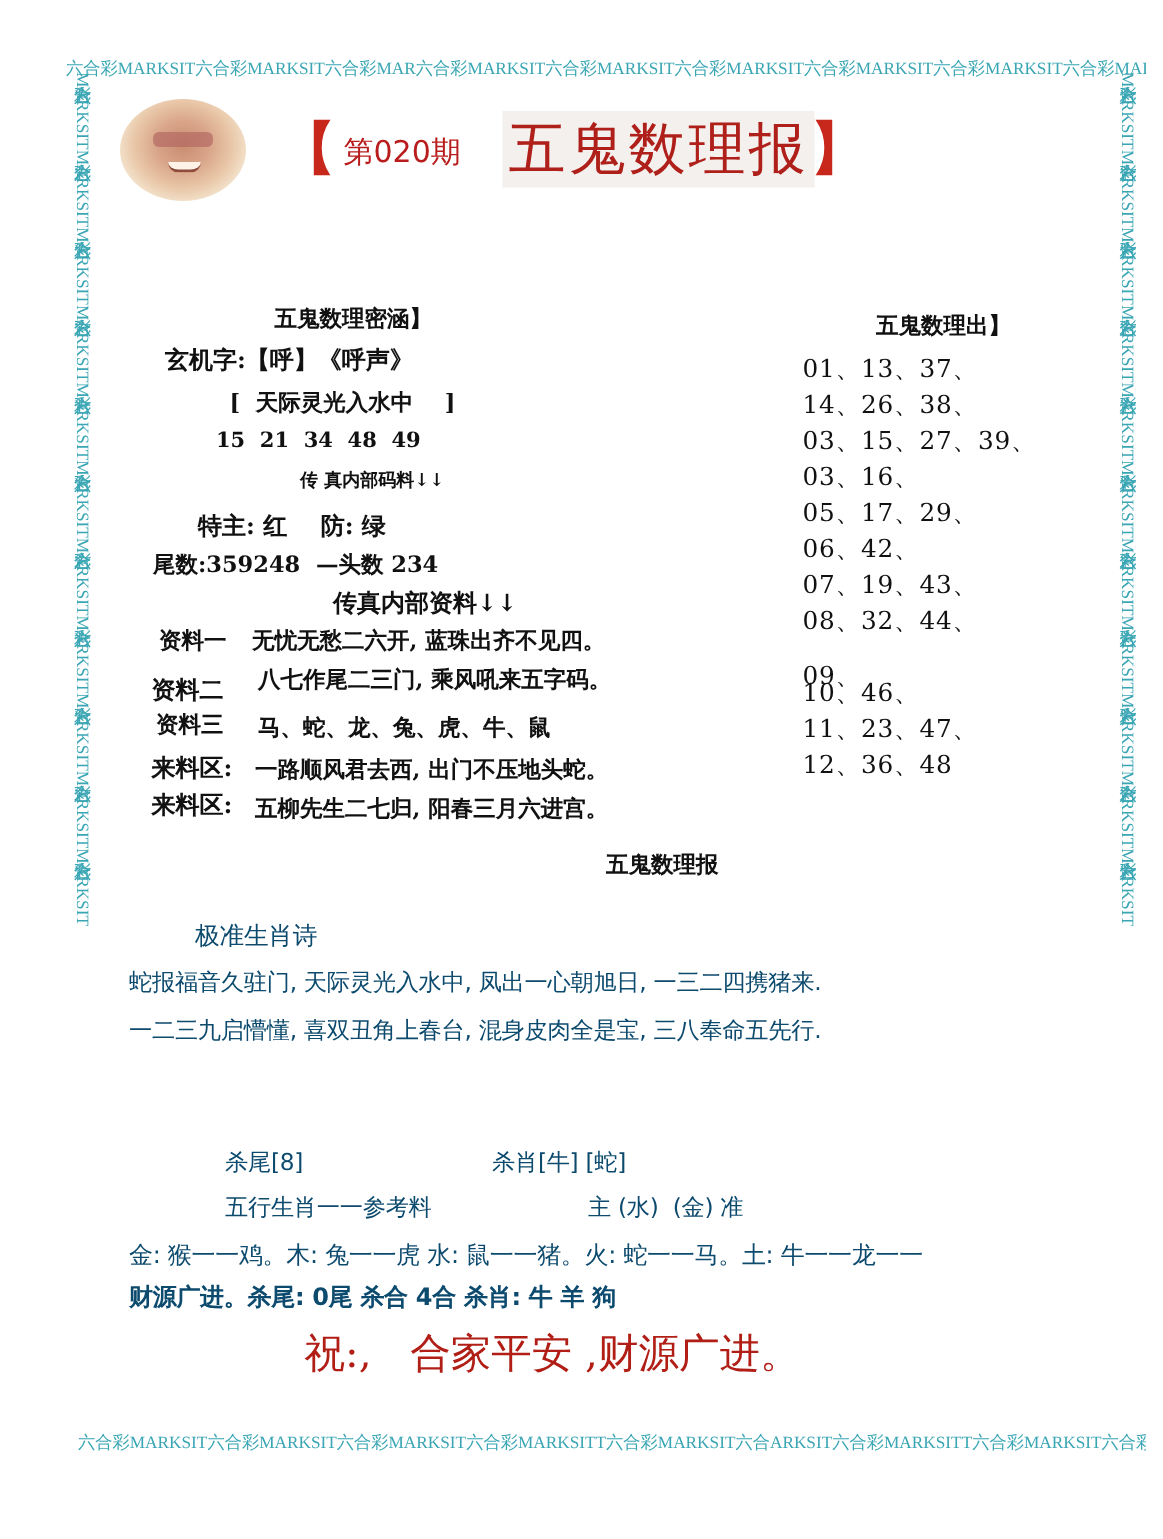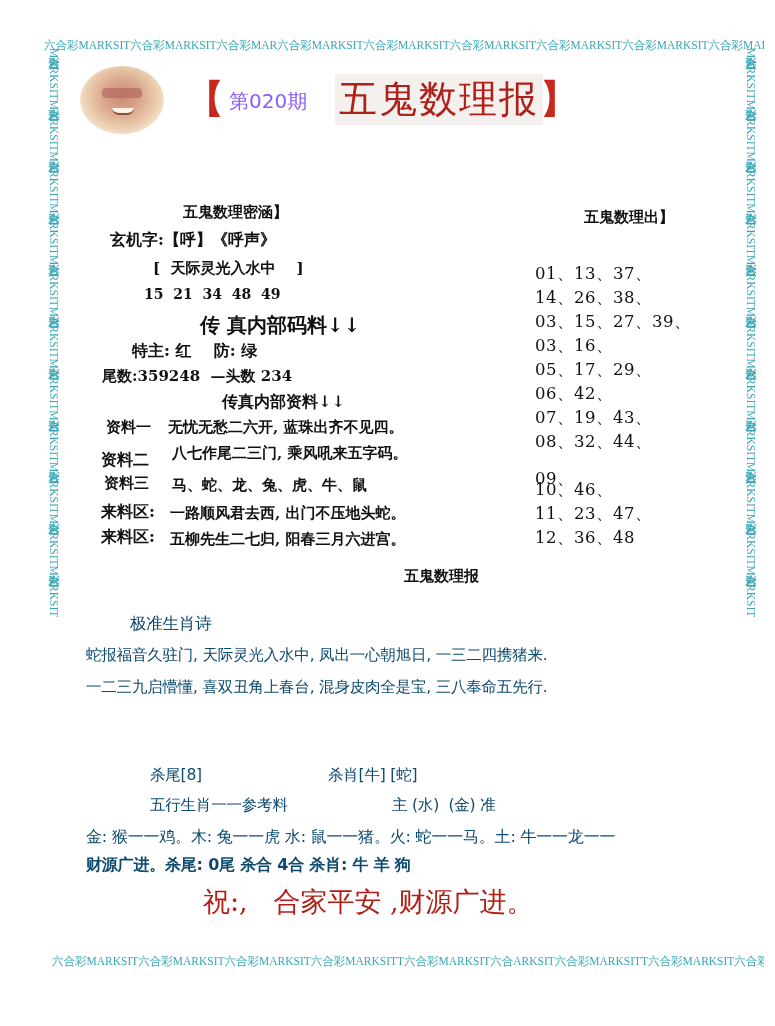--- a/index.html
+++ b/index.html
@@ -24,29 +24,29 @@
   .avatar {
     position: absolute; left: 80px; top: 66px; width: 84px; height: 68px;
     border-radius: 50%;
     background: radial-gradient(ellipse at 50% 45%, #c88c70 0%, #d9a58a 30%, #e9c7a8 55%, #f6ecd8 80%, #ffffff 100%);
   }
   .avatar .glasses { position: absolute; left: 22px; top: 22px; width: 40px; height: 10px; background: #b36a62; border-radius: 4px; opacity: .7; }
   .avatar .mouth { position: absolute; left: 32px; top: 42px; width: 22px; height: 7px; border-radius: 0 0 11px 11px; background: #fff2e6; border-bottom: 2px solid #8d4c3c; }
 
   .bracket { position: absolute; color: #c8281c; font-size: 38px; font-weight: bold; font-family: "DejaVu Sans", sans-serif; }
   .bracket-left { left: 186px; top: 74px; }
-  .issue { position: absolute; left: 229px; top: 88px; font-family: "DejaVu Sans", sans-serif; font-size: 20px; color: #8b5cf6; }
+  .issue { position: absolute; left: 229px; top: 88px; font-family: "DejaVu Sans", sans-serif; font-size: 20px; color: #b91c1c; }
   .main-title {
     position: absolute; left: 335px; top: 74px; font-size: 38px; color: #b0201a;
     background: #f3f0ee; padding: 0 4px; letter-spacing: 2px; font-family: "DejaVu Serif", serif;
   }
   .bracket-right { left: 540px; top: 74px; }
 
   .t { position: absolute; font-size: 15px; font-weight: bold; white-space: nowrap; font-family: "DejaVu Serif", serif; }
-  .num-list .row { position: absolute; left: 535px; font-size: 16.5px; font-family: "DejaVu Serif", serif; letter-spacing: 0.5px; margin-top: 28px; }
+  .num-list .row { position: absolute; left: 535px; font-size: 16.5px; font-family: "DejaVu Serif", serif; letter-spacing: 0.5px; }
   .poem { position: absolute; font-size: 15.5px; font-family: "DejaVu Sans", sans-serif; white-space: nowrap; color: #0c4a6e; letter-spacing: -0.2px; }
   .blessing { position: absolute; left: 203px; top: 884px; font-size: 27px; color: #b01e16; white-space: nowrap; font-family: "DejaVu Serif", serif; }
 </style>
 </head>
 <body>
 
 <div class="border-h border-top">六合彩MARKSIT六合彩MARKSIT六合彩MAR六合彩MARKSIT六合彩MARKSIT六合彩MARKSIT六合彩MARKSIT六合彩MARKSIT六合彩MARKSIT</div>
 <div class="border-h border-bottom">六合彩MARKSIT六合彩MARKSIT六合彩MARKSIT六合彩MARKSITT六合彩MARKSIT六合ARKSIT六合彩MARKSITT六合彩MARKSIT六合彩</div>
 <div class="border-v border-left">六合彩MARKSIT六合彩MARKSIT六合彩MARKSIT六合彩MARKSIT六合彩MARKSIT六合彩MARKSIT六合彩MARKSIT六合彩MARKSIT六合彩MARKSIT六合彩MARKSIT六合彩MARKSIT</div>
 <div class="border-v border-right">六合彩MARKSIT六合彩MARKSIT六合彩MARKSIT六合彩MARKSIT六合彩MARKSIT六合彩MARKSIT六合彩MARKSIT六合彩MARKSIT六合彩MARKSIT六合彩MARKSIT六合彩MARKSIT</div>
@@ -57,21 +57,21 @@
 </div>
 <div class="bracket bracket-left">【</div>
 <div class="issue">第020期</div>
 <div class="main-title">五鬼数理报</div>
 <div class="bracket bracket-right">】</div>
 
 <div class="t" style="left:183px; top:203px;">五鬼数理密涵】</div>
 <div class="t" style="left:110px; top:230px; font-size:16px;">玄机字:【呼】《呼声》</div>
 <div class="t" style="left:153px; top:259px; white-space:pre;">[  天际灵光入水中    ]</div>
 <div class="t" style="left:144px; top:286px; font-size:14px; white-space:pre;">15  21  34  48  49</div>
-<div class="t" style="left:200px; top:312px; font-size:20px;">传 真内部码料↓↓</div>
+<div class="t" style="left:200px; top:312px; font-size:12px;">传 真内部码料↓↓</div>
 <div class="t" style="left:132px; top:341px; font-size:16px; white-space:pre;">特主: 红    防: 绿</div>
 <div class="t" style="left:102px; top:367px; font-size:15px; white-space:pre;">尾数:359248  —头数 234</div>
 <div class="t" style="left:222px; top:392px; font-size:16px;">传真内部资料↓↓</div>
 
 <div>
   <div class="t" style="left:106px; top:418px;">资料一</div>
   <div class="t" style="left:168px; top:418px;">无忧无愁二六开, 蓝珠出齐不见四。</div>
   <div class="t" style="left:101px; top:450px; font-size:16px;">资料二</div>
   <div class="t" style="left:172px; top:444px;">八七作尾二三门, 乘风吼来五字码。</div>
   <div class="t" style="left:104px; top:474px;">资料三</div>

